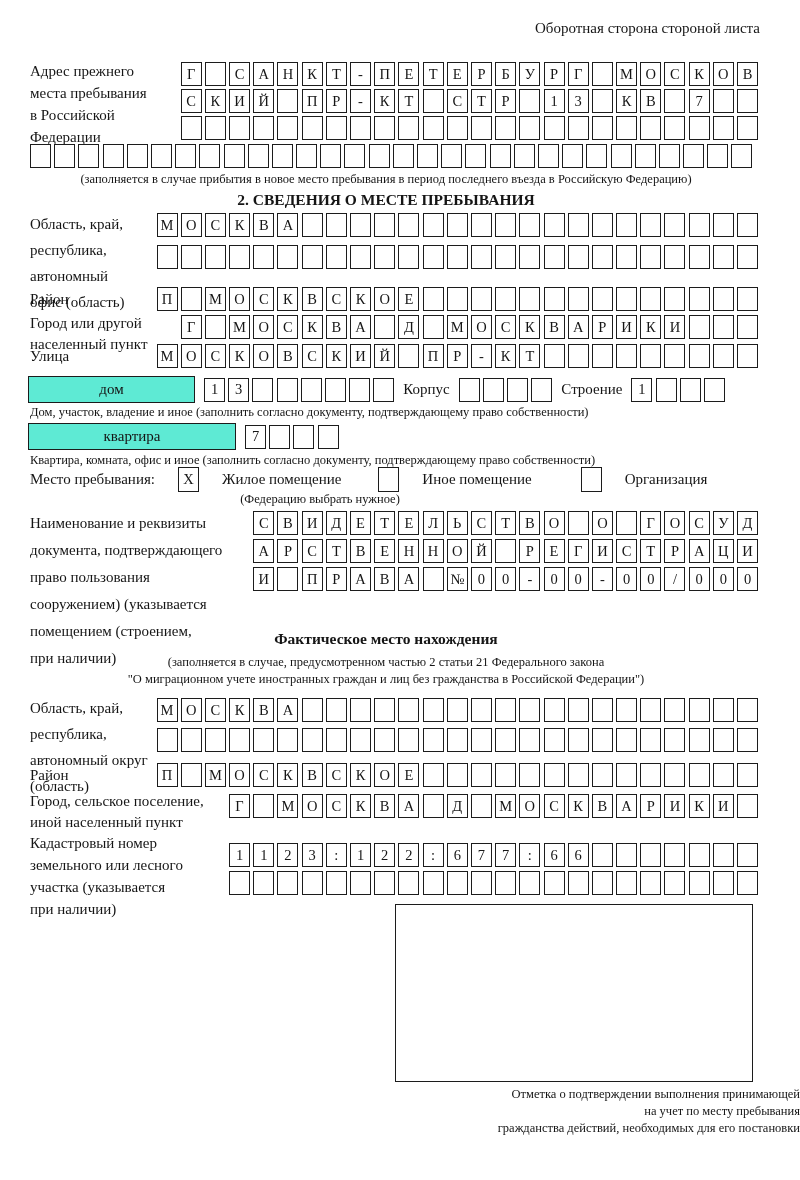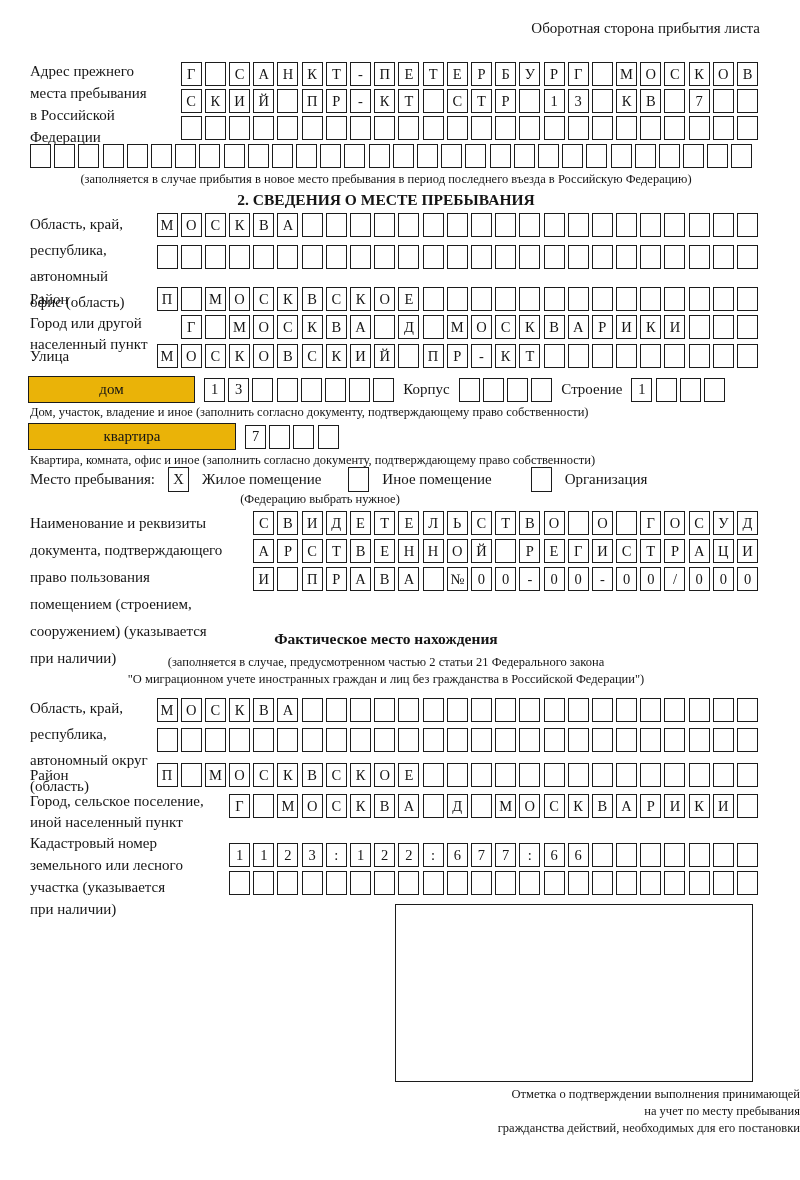--- a/index.html
+++ b/index.html
@@ -14,33 +14,33 @@
         font-size:14.5px;line-height:1;background:#fff}
   .lbl{font-size:15px;line-height:23px}
   .lh21 div{line-height:21px}
   .lh22 div{line-height:22px}
   .lh26 div{line-height:26px}
   .lh27 div{line-height:27px}
   .note{font-size:12.5px;line-height:17px}
   .center{left:16px;width:740px;text-align:center}
   .title{font-weight:bold;font-size:15.5px}
   .rect{border:1.5px solid #1c1c1c;height:27px;display:inline-flex;flex:none;
-        align-items:center;justify-content:center;font-size:15px;background:#eab308}
+        align-items:center;justify-content:center;font-size:15px;background:#5eead4}
   .hrow{display:flex;align-items:center;gap:9px;font-size:15px}
-  .stay{display:flex;align-items:center;gap:13px;font-size:15px}
+  .stay{display:flex;align-items:center;gap:23px;font-size:15px}
   .cb{width:21px;height:25px;border:1.5px solid #1c1c1c;flex:none;
       display:flex;align-items:center;justify-content:center;font-size:14.5px}
   .sp1{margin-left:14px}
   .sp2{margin-left:26px}
   .stamp{border:1.5px solid #1c1c1c;background:#fff}
 </style>
 </head>
 <body>
 
-<div class="abs lbl" style="top:17px;right:40px">Оборотная сторона прибытия листа</div>
+<div class="abs lbl" style="top:17px;right:40px">Оборотная сторона стороной листа</div>
 
 <div class="abs lbl lh22" style="top:60px;left:30px">
     <div>Адрес прежнего</div>
     <div>места пребывания</div>
     <div>в Российской</div>
     <div>Федерации</div>
   </div>
 <div class="abs cells r" style="top:62px">
     <span class="cell">Г</span>
     <span class="cell"></span>
@@ -353,22 +353,22 @@
   <span>Иное помещение</span>
   <span class="cb sp2"></span>
   <span>Организация</span>
 </div>
 <div class="abs note" style="top:491px;left:155px;width:330px;text-align:center">(Федерацию выбрать нужное)</div>
 
 <div class="abs lbl lh27" style="top:510px;left:30px">
     <div>Наименование и реквизиты</div>
     <div>документа, подтверждающего</div>
     <div>право пользования</div>
+    <div>сооружением) (указывается</div>
     <div>помещением (строением,</div>
-    <div>сооружением) (указывается</div>
     <div>при наличии)</div>
   </div>
 <div class="abs cells r" style="top:511px">
     <span class="cell">С</span>
     <span class="cell">В</span>
     <span class="cell">И</span>
     <span class="cell">Д</span>
     <span class="cell">Е</span>
     <span class="cell">Т</span>
     <span class="cell">Е</span>

